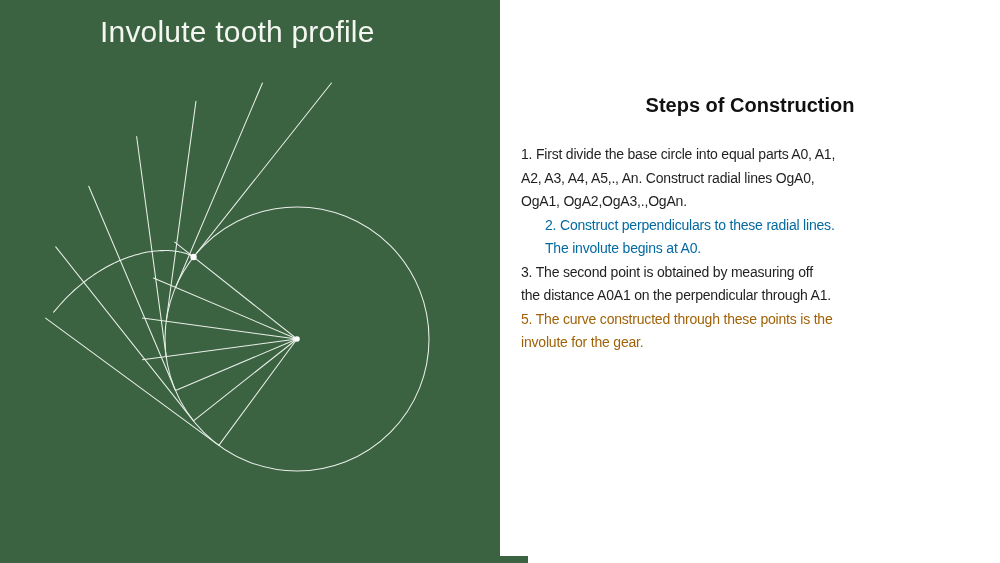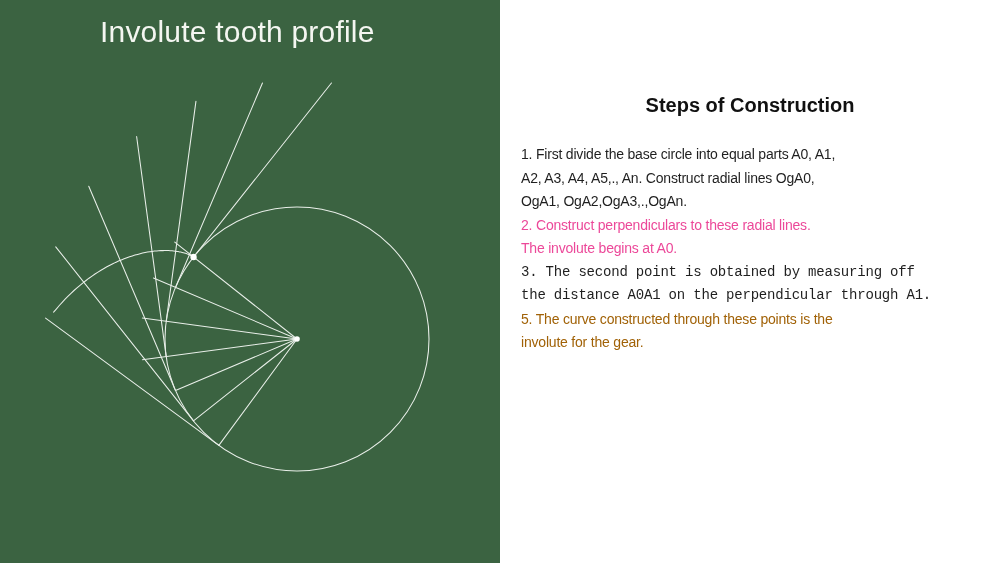--- a/index.html
+++ b/index.html
@@ -8,20 +8,21 @@
     font-family: "Liberation Sans", sans-serif;
     overflow: hidden;
     background: #ffffff;
   }
   .slide { position: relative; width: 1000px; height: 563px; }
 
   .left-panel {
     position: absolute; left: 0; top: 0;
     width: 500px; height: 563px;
     background: #3b6341;
+    padding-left: 28px;
   }
   .slide-title {
     position: absolute; left: 100px; top: 10px;
     margin: 0;
     font-size: 30px; font-weight: 400;
     letter-spacing: 0.2px;
     line-height: 44px;
     color: #f4f6f1;
   }
   .diagram-svg { position: absolute; left: 0; top: 0; }
@@ -83,22 +84,22 @@
         <circle cx="297" cy="339" r="2.8" class="dot"></circle>
       </svg>
   </section>
 
   <section class="right-panel" style="background: rgb(255, 255, 255);">
     <h2 class="steps-heading">Steps of Construction</h2>
     <div id="steps" class="steps-list">
         <p class="step" style="color: rgb(31, 31, 31);">1. First divide the base circle into equal parts A0, A1,
 A2, A3, A4, A5,., An. Construct radial lines OgA0,
 OgA1, OgA2,OgA3,.,OgAn.</p>
-        <p class="step" style="color: #ec4899;">2. Construct perpendiculars to these radial lines.
+        <p class="step" style="color: #0369a1; margin-left: 24px;">2. Construct perpendiculars to these radial lines.
 The involute begins at A0.</p>
-        <p class="step" style="color: rgb(31, 31, 31); font-family: Liberation Mono, monospace;">3. The second point is obtained by measuring off
+        <p class="step" style="color: rgb(31, 31, 31);">3. The second point is obtained by measuring off
 the distance A0A1 on the perpendicular through A1.</p>
         <p class="step" style="color: #a16207;">5. The curve constructed through these points is the
 involute for the gear.</p>
       </div>
   </section>
 
 </div>
 
 </body></html>

